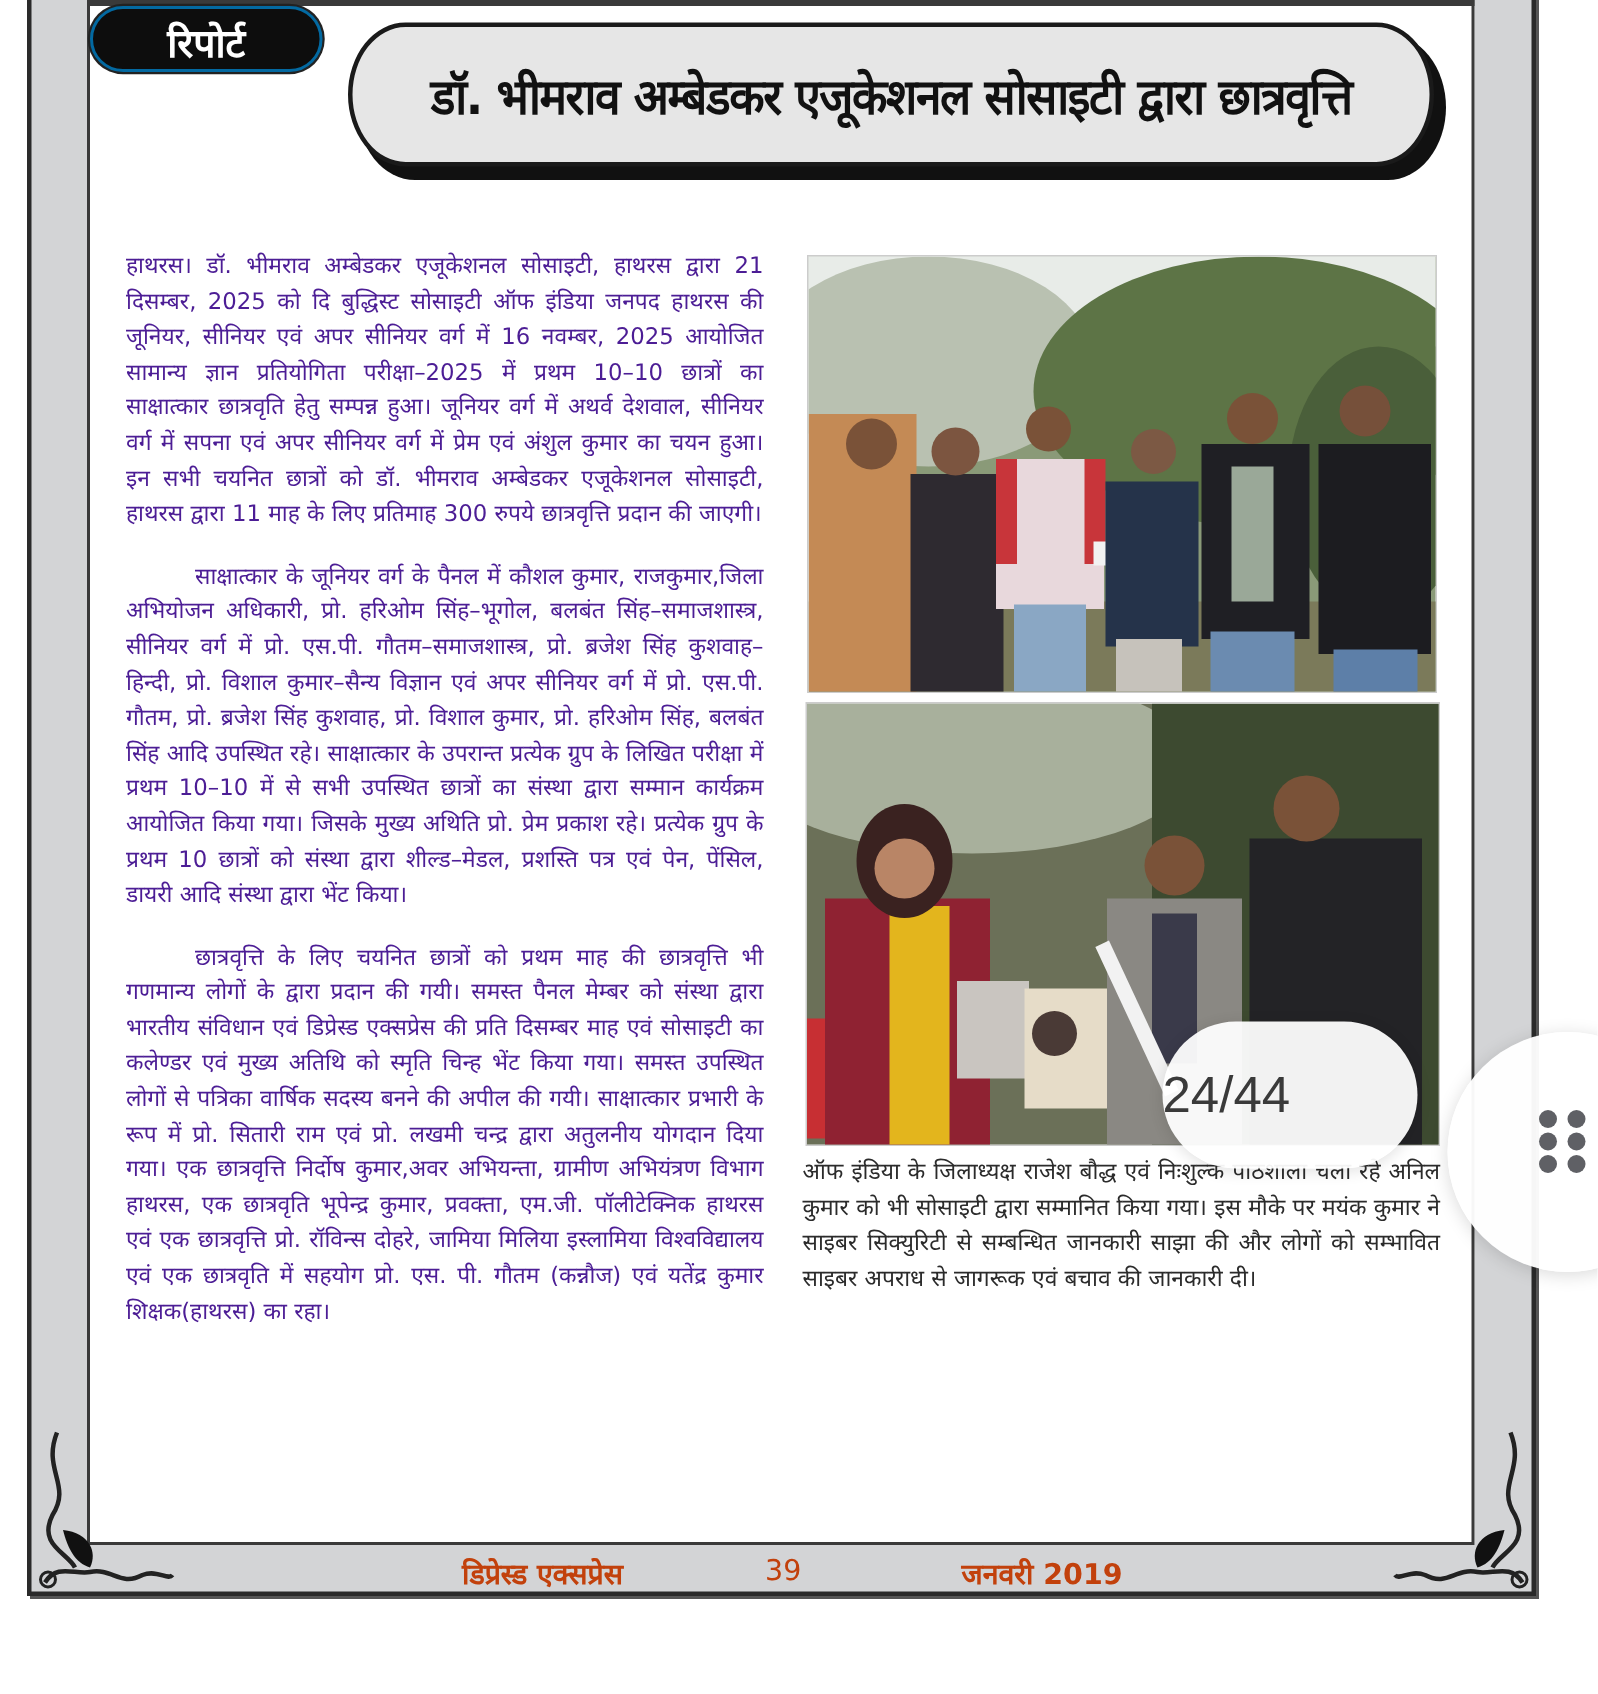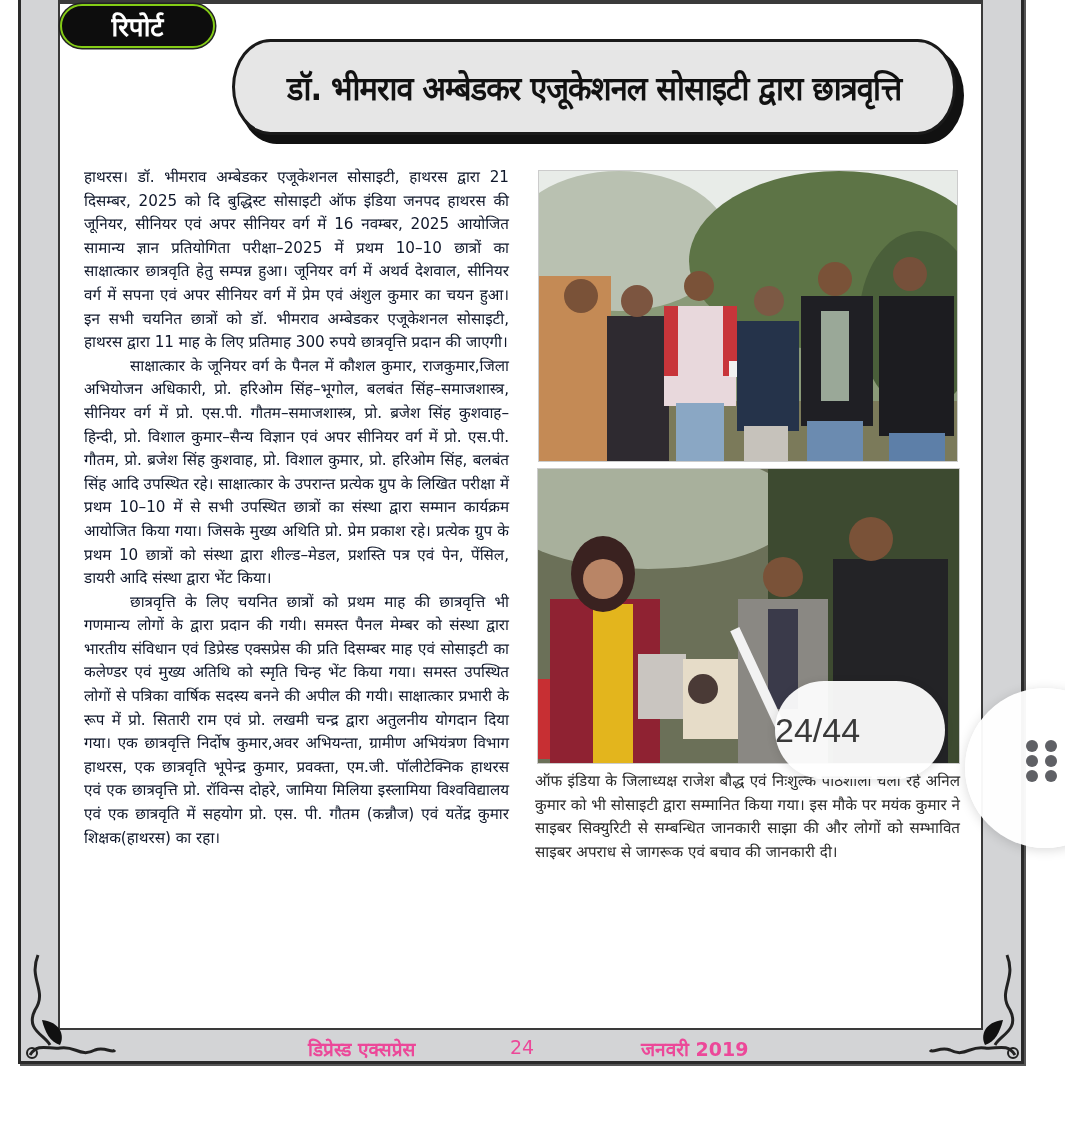--- a/index.html
+++ b/index.html
@@ -12,66 +12,66 @@
     box-shadow: 2px 2px 0 #555;
   }
   .page {
     position: absolute; left: 58px; top: 0; width: 925px; height: 1030px;
     background: #fff; border: 2px solid #3a3a3a;
   }
   .page-topline { position: absolute; left: 58px; top: 0; width: 925px; height: 4px; background: #3a3a3a; }
 
   .report-tag {
     position: absolute; left: 60px; top: 4px; width: 155px; height: 44px;
-    background: #0d0d0d; border-radius: 22px; border: 2px solid #84cc16;
+    background: #0d0d0d; border-radius: 22px; border: 2px solid #0369a1;
     box-shadow: 0 0 0 1.5px #222;
     color: #fff; font-family: "DejaVu Sans", sans-serif; font-weight: bold;
-    font-size: 26px; display: flex; align-items: center; justify-content: center;
+    font-size: 26px; display: flex; align-items: flex-end; justify-content: center;
   }
   .title-wrap {
-    position: absolute; left: 232px; top: 15px; width: 732px; height: 105px; margin-top: 24px;
+    position: absolute; left: 232px; top: 15px; width: 732px; height: 105px;
   }
   .title-shadow {
     position: absolute; left: 6px; top: 8px; width: 726px; height: 97px;
     background: #111; border-radius: 40px / 50px;
   }
   .title-box {
     position: absolute; left: 0; top: 0; width: 724px; height: 96px;
     background: #e6e6e6; border: 3px solid #1a1a1a; border-radius: 40px / 50px;
     display: flex; align-items: center; justify-content: center;
   }
   .title-text {
     font-family: "DejaVu Sans", sans-serif; font-weight: bold; font-size: 33px;
     color: #111; letter-spacing: -1px; white-space: nowrap;
     transform: scaleX(0.93);
   }
 
   .col-left {
     position: absolute; left: 84px; top: 166px; width: 425px;
     font-family: "DejaVu Sans", sans-serif; font-size: 15.2px; line-height: 23.6px;
-    color: #0f172a; text-align: justify;
+    color: #4c1d95; text-align: justify;
   }
   .col-left p, .col-right p { text-align: justify; text-align-last: left; }
-  .indent { text-indent: 46px; }
+  .indent { text-indent: 46px; margin-top: 18px; }
 
   .photo {
     position: absolute; overflow: hidden; border: 1px solid #ccc;
   }
   .photo-1 { left: 538px; top: 170px; width: 420px; height: 292px; }
   .photo-2 { left: 537px; top: 468px; width: 423px; height: 296px; }
 
   .col-right {
     position: absolute; left: 535px; top: 770px; width: 425px;
     font-family: "DejaVu Sans", sans-serif; font-size: 15.2px; line-height: 23.6px;
     color: #2b2b2b;
   }
 
   .footer {
     position: absolute; left: 58px; top: 1030px; width: 925px; height: 34px;
-    font-family: "DejaVu Sans", sans-serif; font-size: 19px; font-weight: bold; color: #ec4899;
+    font-family: "DejaVu Sans", sans-serif; font-size: 19px; font-weight: bold; color: #c2410c;
   }
   .footer span { position: absolute; top: 6px; }
   .f-pub { left: 250px; }
   .f-page { left: 452px; font-weight: normal; }
   .f-date { left: 583px; }
 
   .corner { position: absolute; }
   .corner-bl { left: 20px; top: 950px; width: 100px; height: 115px; }
   .corner-br { left: 925px; top: 950px; width: 100px; height: 115px; }
 
@@ -183,21 +183,21 @@
 </svg>
 <svg class="corner corner-br" viewBox="0 0 100 115">
   <path d="M82 5 C92 30 72 40 85 60 C95 80 75 85 70 95" stroke="#222" stroke-width="3" fill="none"></path>
   <path d="M78 70 C60 72 55 85 60 95 C70 92 75 82 78 70Z" fill="#111"></path>
   <path d="M90 105 C82 92 70 100 60 98 C45 95 40 108 25 100 C15 96 8 104 5 100" stroke="#222" stroke-width="3" fill="none"></path>
   <circle cx="88" cy="103" r="5" stroke="#222" stroke-width="2" fill="none"></circle>
 </svg>
 
 <div class="footer">
   <span class="f-pub">डिप्रेस्ड एक्सप्रेस</span>
-  <span class="f-page">24</span>
+  <span class="f-page">39</span>
   <span class="f-date">जनवरी 2019</span>
 </div>
 
 <div class="page-counter">
   <span>24/44</span>
 </div>
 
 <div class="menu-button">
   <div class="menu-dots">
     <i></i>

